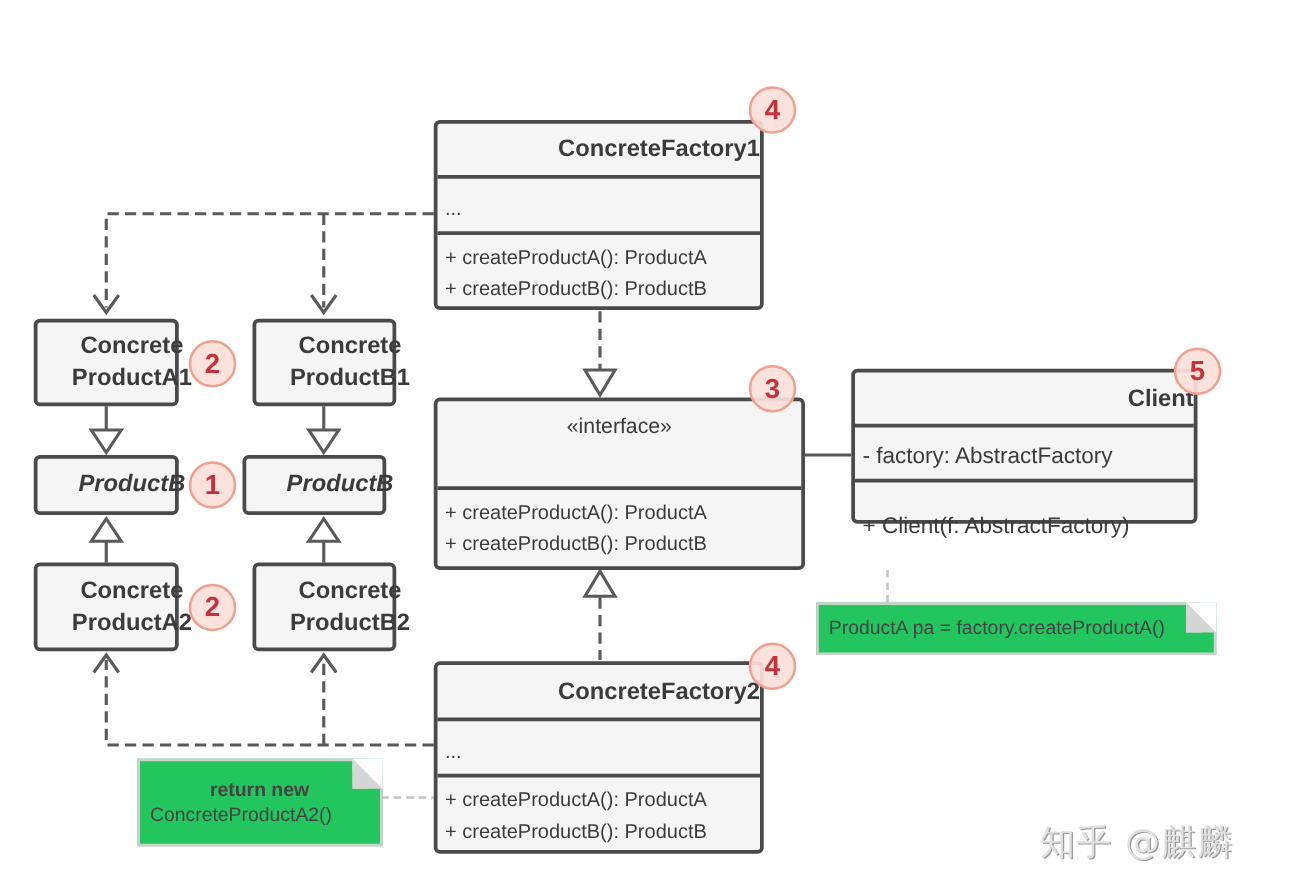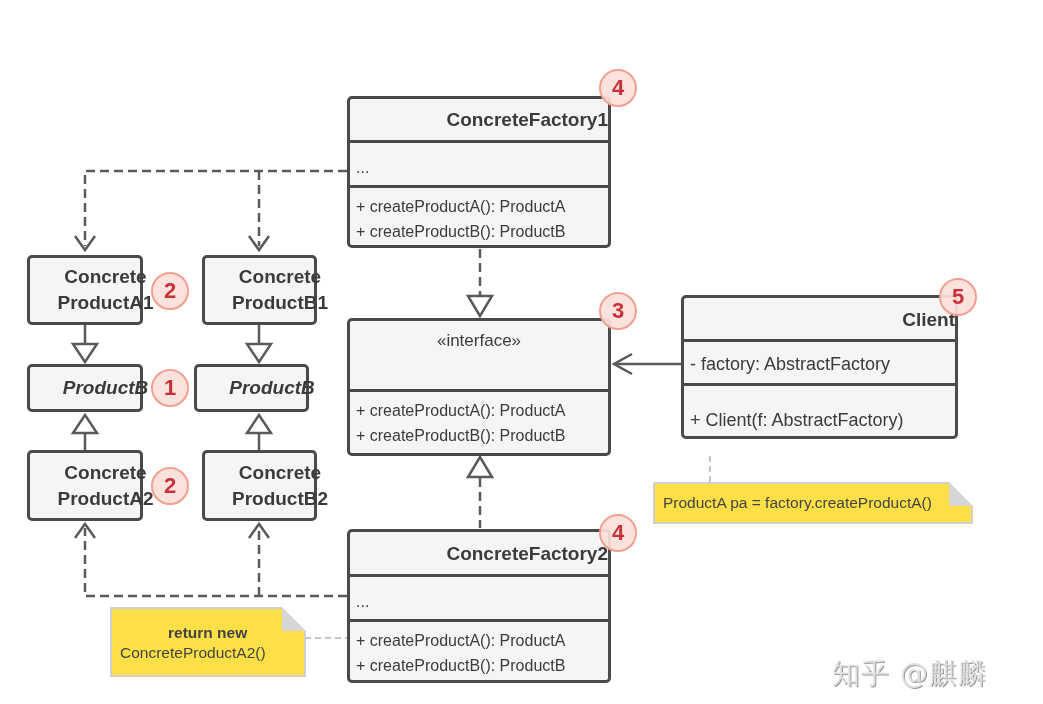--- a/index.html
+++ b/index.html
@@ -9,21 +9,21 @@
   .box { position: absolute; background: #f5f5f5; border: 3px solid #4a4a4a; border-radius: 5px; box-sizing: border-box; }
   .sec { border-bottom: 3px solid #4a4a4a; box-sizing: border-box; }
   .sec:last-child { border-bottom: none; }
   .title { font-weight: bold; font-size: 19px; text-align: right; }
   .mono-line { font-size: 16px; line-height: 25px; padding-left: 6px; white-space: nowrap; }
   .small { display: flex; align-items: center; justify-content: center; text-align: center; font-weight: bold; font-size: 19px; line-height: 26px; padding-left: 41px; }
   .italic { font-style: italic; }
   .badge { position: absolute; width: 38px; height: 38px; border-radius: 50%; background: rgba(251,224,218,0.92);
            border: 2px solid #f0a090; box-sizing: border-box; color: #c8303c; font-weight: bold; font-size: 22px;
            display: flex; align-items: center; justify-content: center; }
-  .note { position: absolute; background: #fde047; border: 2px solid #cfcfcf; box-sizing: border-box; font-size: 15.5px; color: #444; }
+  .note { position: absolute; background: #22c55e; border: 2px solid #cfcfcf; box-sizing: border-box; font-size: 15.5px; color: #444; }
   .note .fold { position: absolute; right: -2px; top: -2px; width: 0; height: 0;
                 border-left: 12px solid #d6d6d6; border-bottom: 12px solid #d6d6d6;
                 border-top: 12px solid #fff; border-right: 12px solid #fff; }
   .watermark { position: absolute; left: 832px; top: 655px; font-size: 28px; color: #e0e0e0;
                text-shadow: 1px 1px 0 #9a9a9a; font-family: "DejaVu Sans", sans-serif; letter-spacing: 1px; }
 </style>
 </head>
 <body>
 
 <svg class="links" width="1043" height="704" viewBox="0 0 1043 704">
@@ -69,42 +69,42 @@
 <div class="box" style="left:347px; top:96px; width:264px; height:152px;">
   <div class="sec title" style="height:44px; line-height:42px;">ConcreteFactory1</div>
   <div class="sec mono-line" style="height:45px; line-height:50px;">...</div>
   <div class="sec" style="padding-top:6px;">
     <div class="mono-line">+ createProductA(): ProductA</div>
     <div class="mono-line">+ createProductB(): ProductB</div>
   </div>
 </div>
 <div class="badge" style="left:599px; top:69px;">4</div>
 
-<div class="box" style="left:347px; top:318px; width:264px; height:138px;">
+<div class="box" style="left:347px; top:318px; width:297px; height:138px;">
   <div class="sec" style="height:71px; text-align:center; padding-top:8px;">
     <div style="font-size:17px; line-height:24px;">«interface»</div>
   </div>
   <div class="sec" style="padding-top:6px;">
     <div class="mono-line">+ createProductA(): ProductA</div>
     <div class="mono-line">+ createProductB(): ProductB</div>
   </div>
 </div>
 <div class="badge" style="left:599px; top:292px;">3</div>
 
 <div class="box" style="left:347px; top:529px; width:264px; height:154px;">
   <div class="sec title" style="height:45px; line-height:43px;">ConcreteFactory2</div>
   <div class="sec mono-line" style="height:45px; line-height:50px;">...</div>
   <div class="sec" style="padding-top:6px;">
     <div class="mono-line">+ createProductA(): ProductA</div>
     <div class="mono-line">+ createProductB(): ProductB</div>
   </div>
 </div>
 <div class="badge" style="left:599px; top:514px;">4</div>
 
-<div class="box" style="left:681px; top:295px; width:277px; height:144px;">
+<div class="box" style="left:681px; top:295px; width:277px; height:124px;">
   <div class="sec title" style="height:44px; line-height:44px;">Client</div>
   <div class="sec mono-line" style="height:44px; line-height:44px; font-size:18px;">- factory: AbstractFactory</div>
   <div class="sec" style="padding-top:20px;">
     <div class="mono-line" style="font-size:18px; line-height:28px;">+ Client(f: AbstractFactory)</div>
   </div>
 </div>
 <div class="badge" style="left:939px; top:278px;">5</div>
 
 <div class="box small" style="left:27px; top:255px; width:116px; height:70px;">
   <div>

